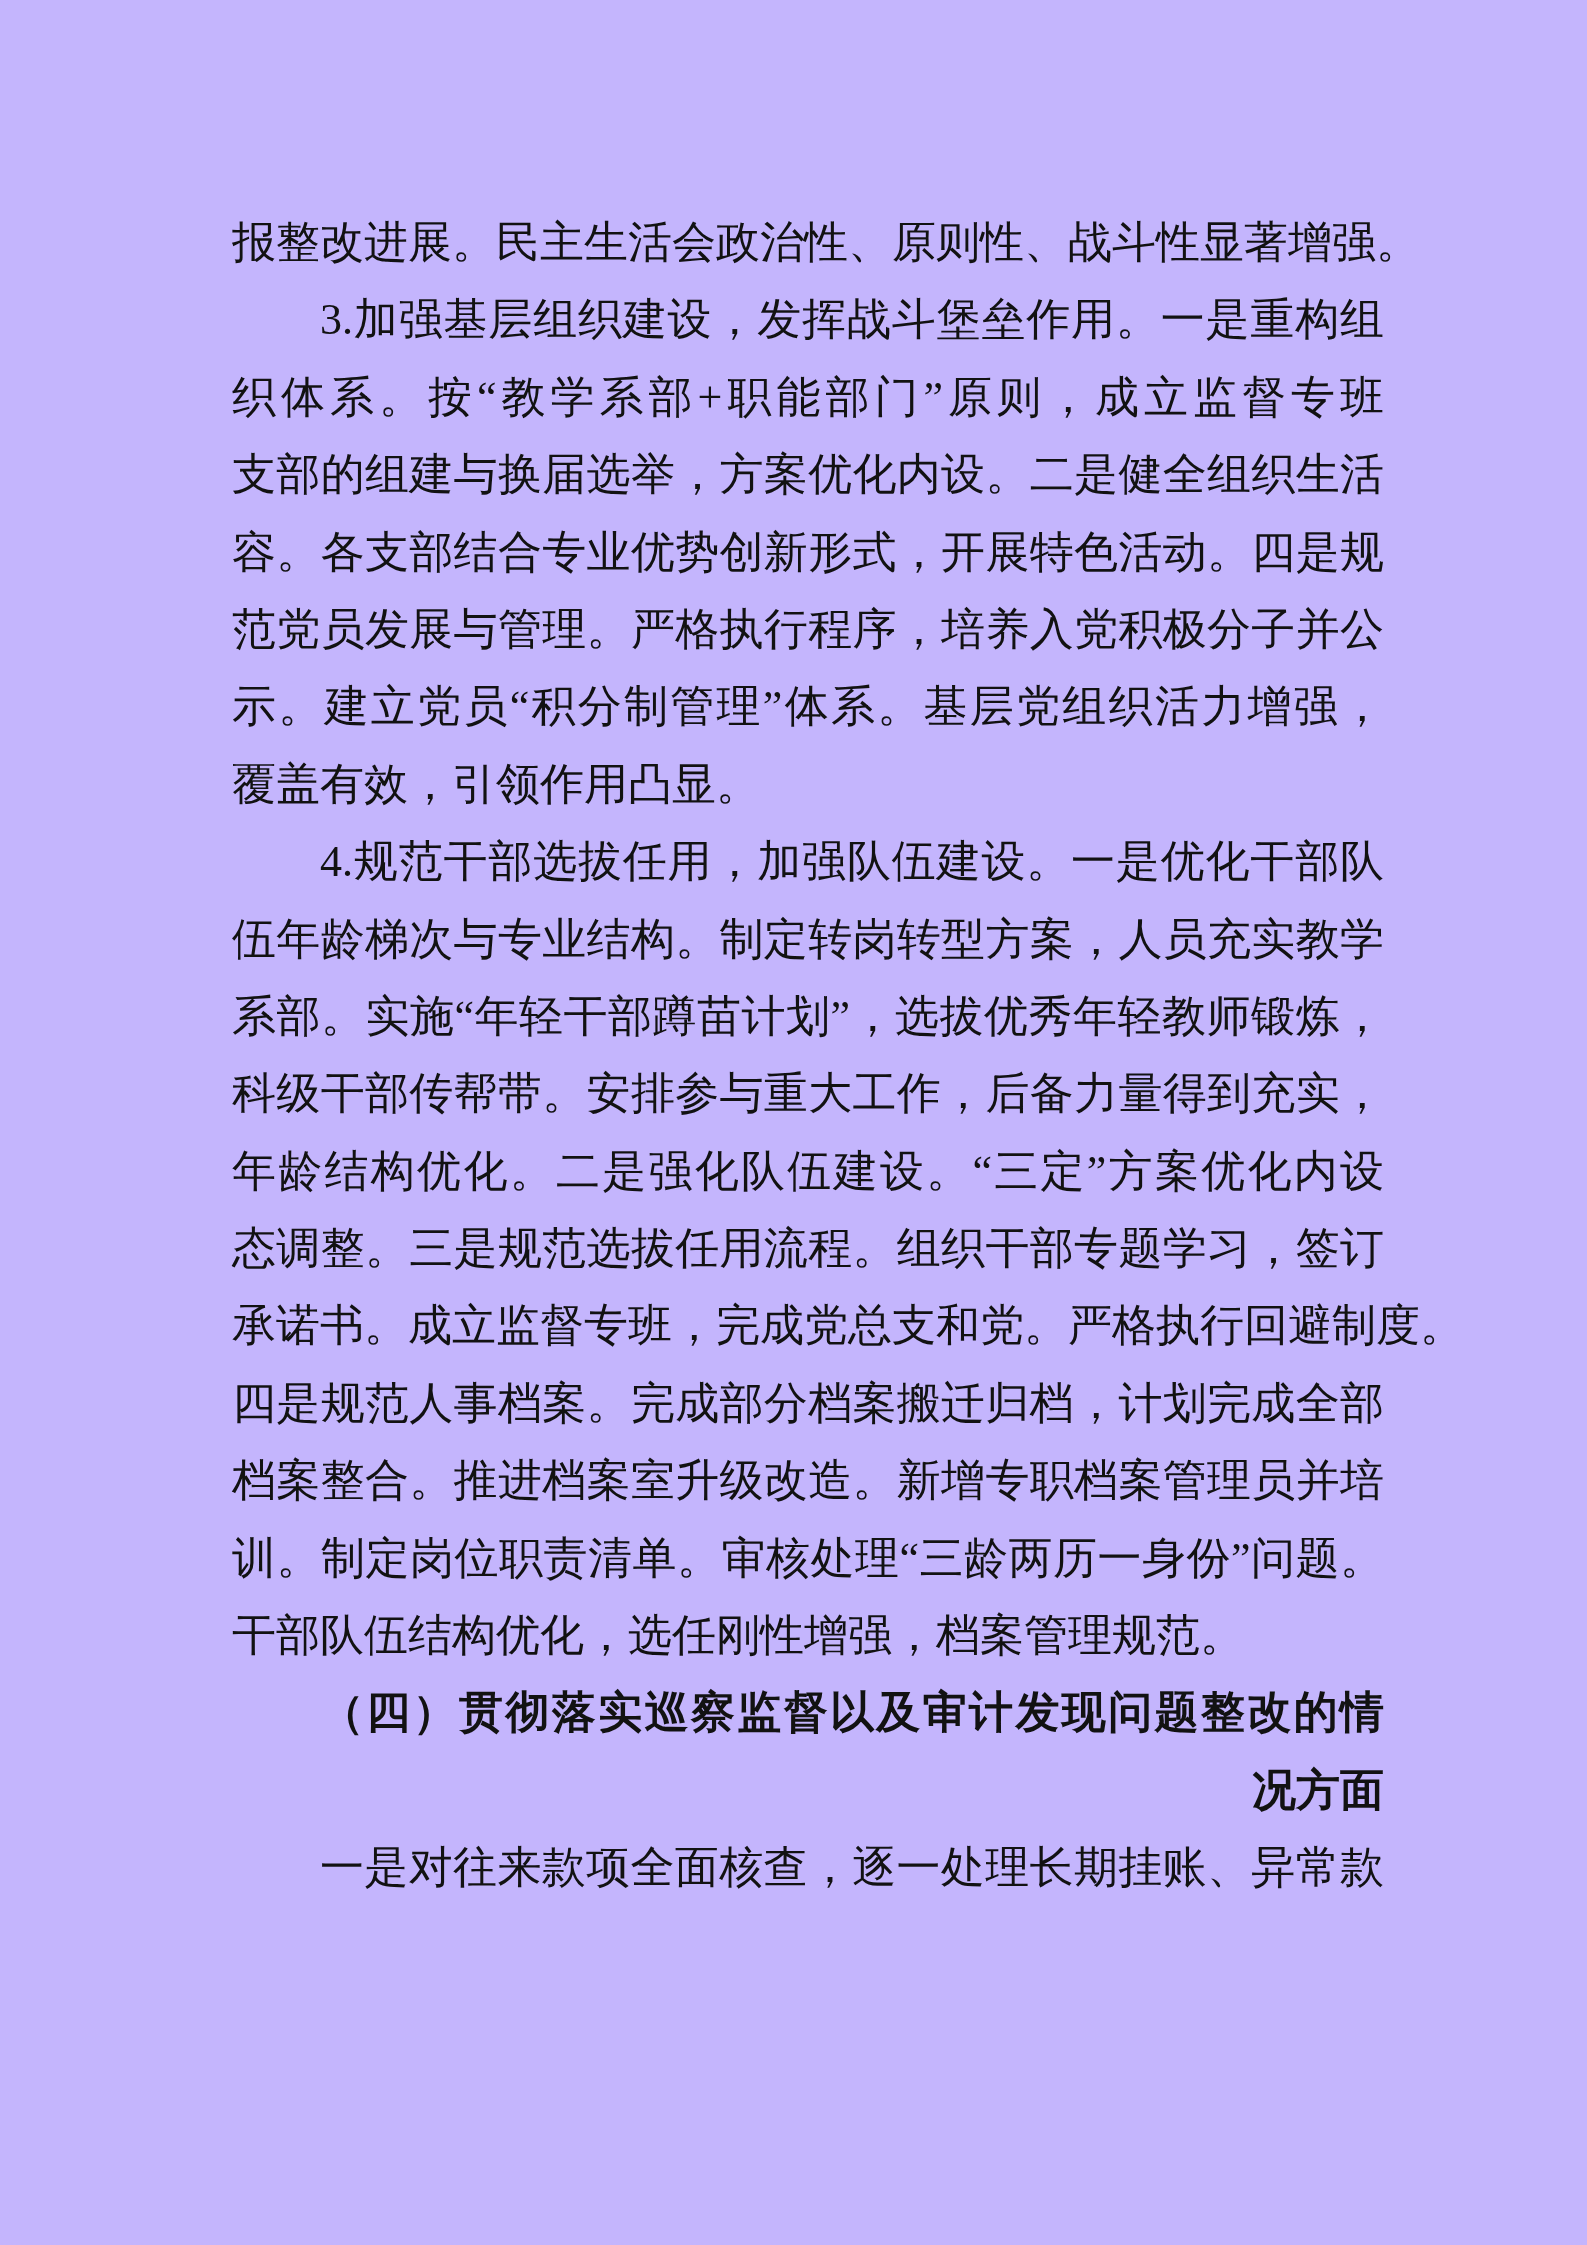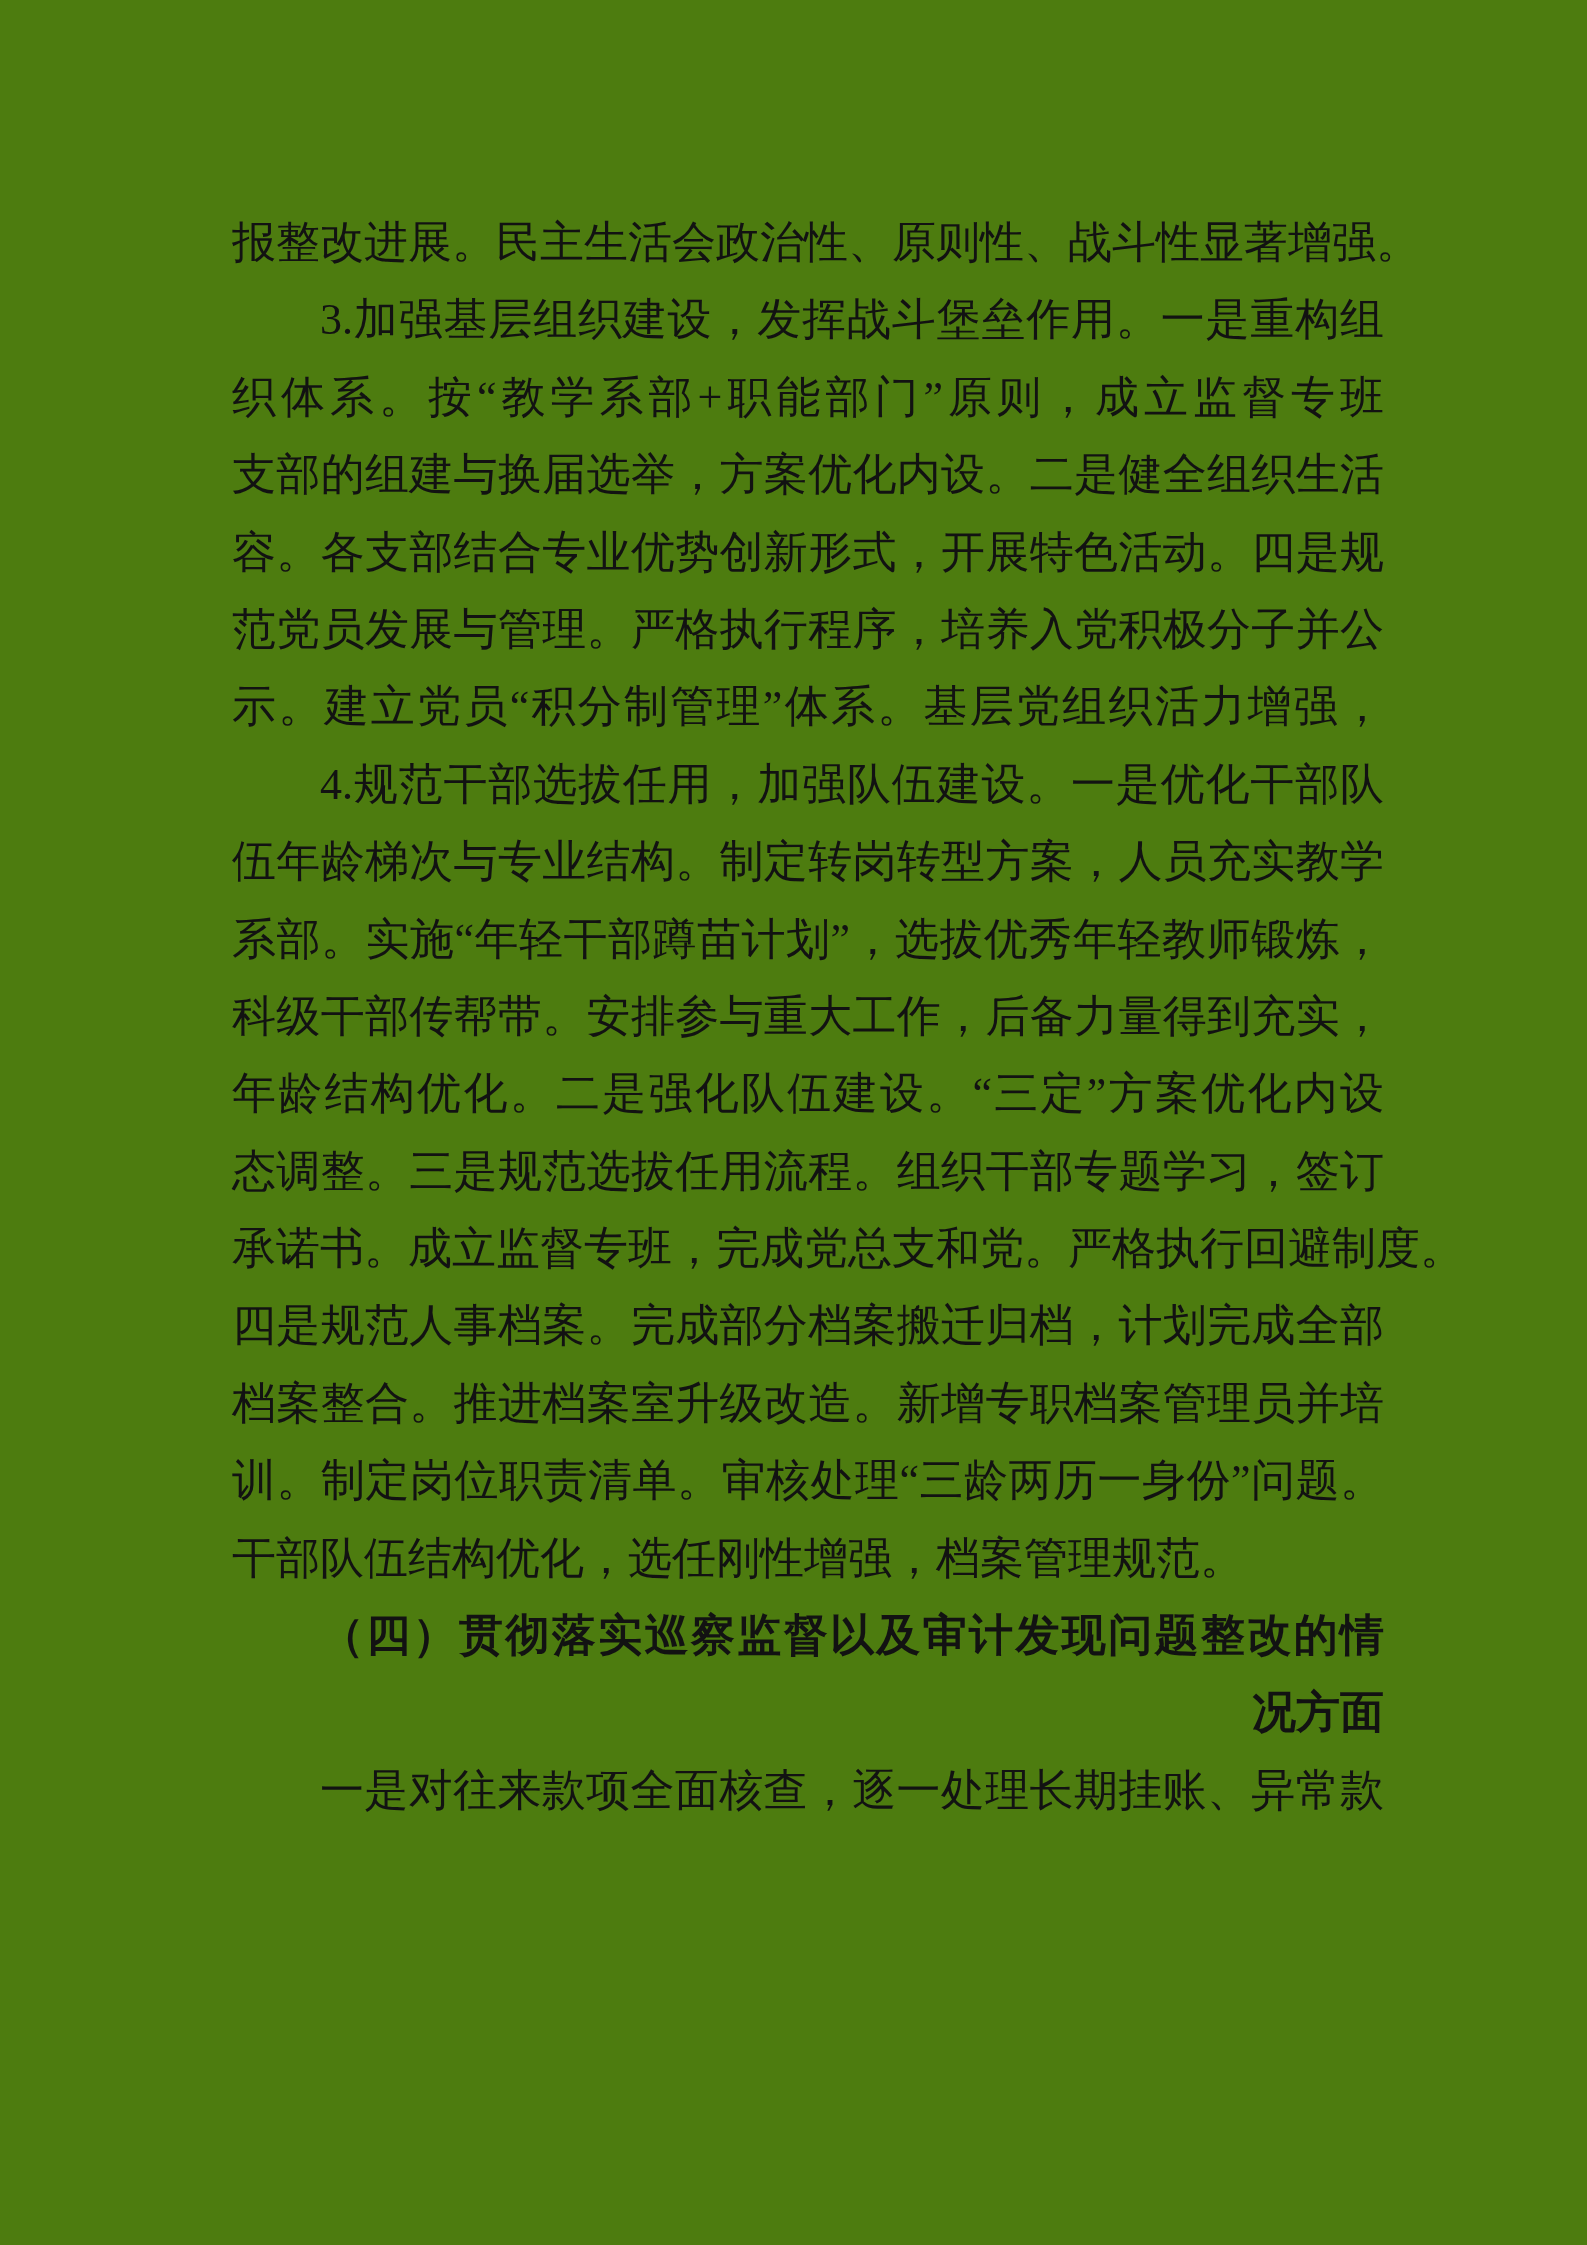--- a/index.html
+++ b/index.html
@@ -11,21 +11,21 @@
     height: 2245px;
     background: #ffffff;
     font-family: "Liberation Serif", serif;
     color: #121212;
     position: relative;
     overflow: hidden;
   }
   .page {
     position: absolute;
     inset: 0;
-    background: #4d7c0f;
+    background: #c4b5fd;
   }
   .doc {
     position: absolute;
     left: 232px;
     top: 204px;
     width: 1152px;
   }
   .para {
     margin: 0;
     padding: 0;
@@ -60,20 +60,21 @@
       <div class="para">
         <div class="line just">报整改进展。民主生活会政治性、原则性、战斗性显著增强。</div>
       </div>
       <div class="para">
         <div class="line just indent">3.加强基层组织建设，发挥战斗堡垒作用。一是重构组</div>
         <div class="line just">织体系。按“教学系部+职能部门”原则，成立监督专班</div>
         <div class="line just">支部的组建与换届选举，方案优化内设。二是健全组织生活</div>
         <div class="line just">容。各支部结合专业优势创新形式，开展特色活动。四是规</div>
         <div class="line just">范党员发展与管理。严格执行程序，培养入党积极分子并公</div>
         <div class="line just">示。建立党员“积分制管理”体系。基层党组织活力增强，</div>
+        <div class="line">覆盖有效，引领作用凸显。</div>
       </div>
       <div class="para">
         <div class="line just indent">4.规范干部选拔任用，加强队伍建设。一是优化干部队</div>
         <div class="line just">伍年龄梯次与专业结构。制定转岗转型方案，人员充实教学</div>
         <div class="line just">系部。实施“年轻干部蹲苗计划”，选拔优秀年轻教师锻炼，</div>
         <div class="line just">科级干部传帮带。安排参与重大工作，后备力量得到充实，</div>
         <div class="line just">年龄结构优化。二是强化队伍建设。“三定”方案优化内设</div>
         <div class="line just">态调整。三是规范选拔任用流程。组织干部专题学习，签订</div>
         <div class="line just">承诺书。成立监督专班，完成党总支和党。严格执行回避制度。</div>
         <div class="line just">四是规范人事档案。完成部分档案搬迁归档，计划完成全部</div>

